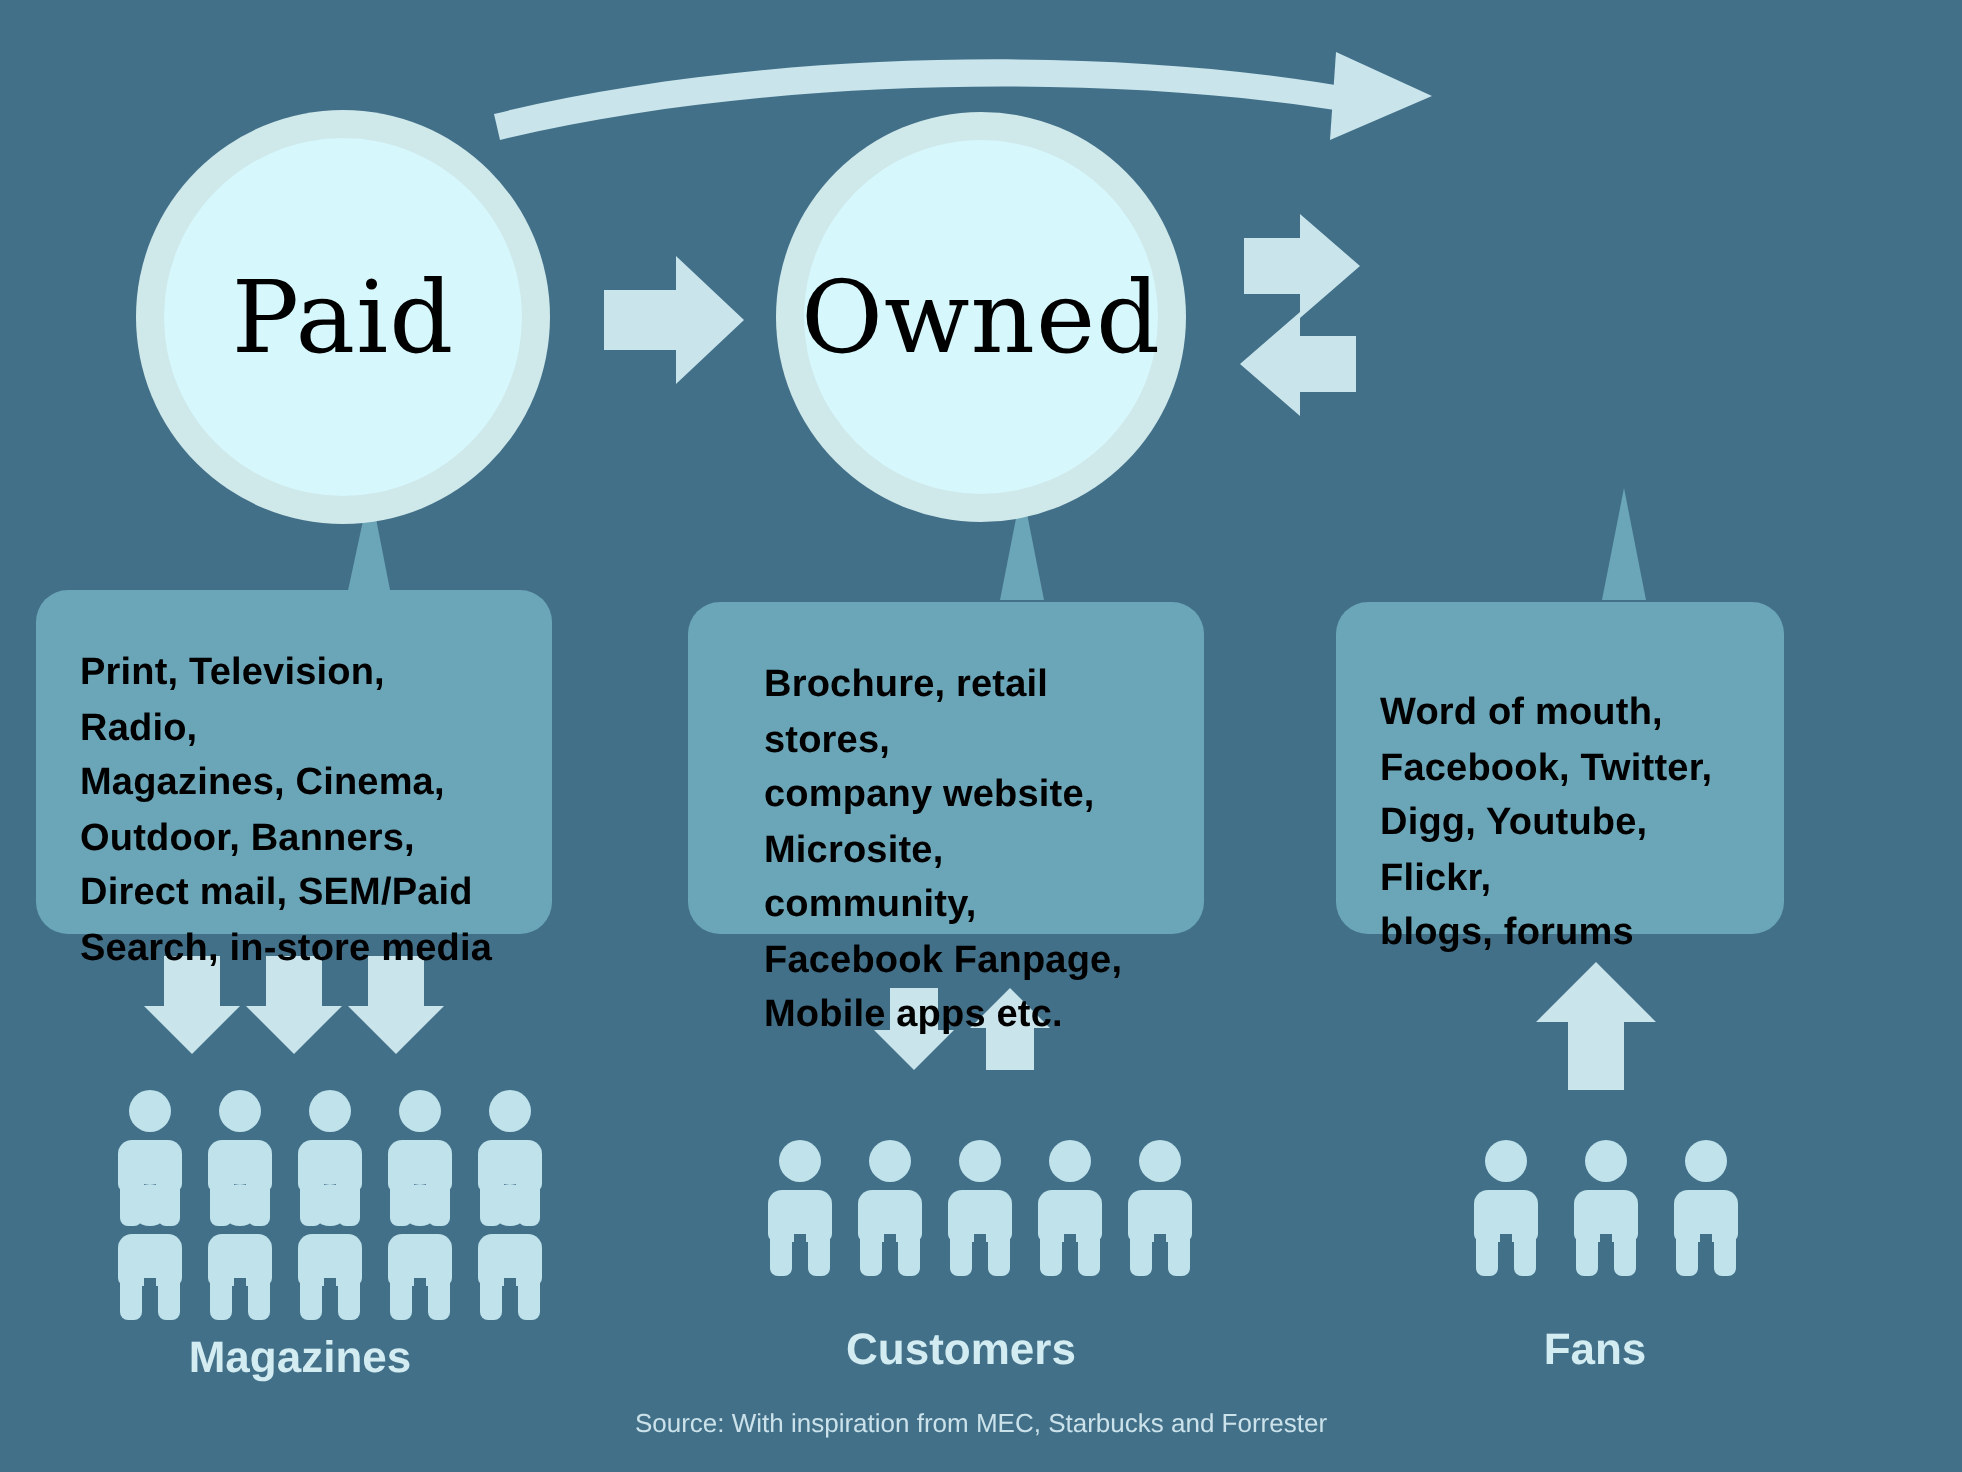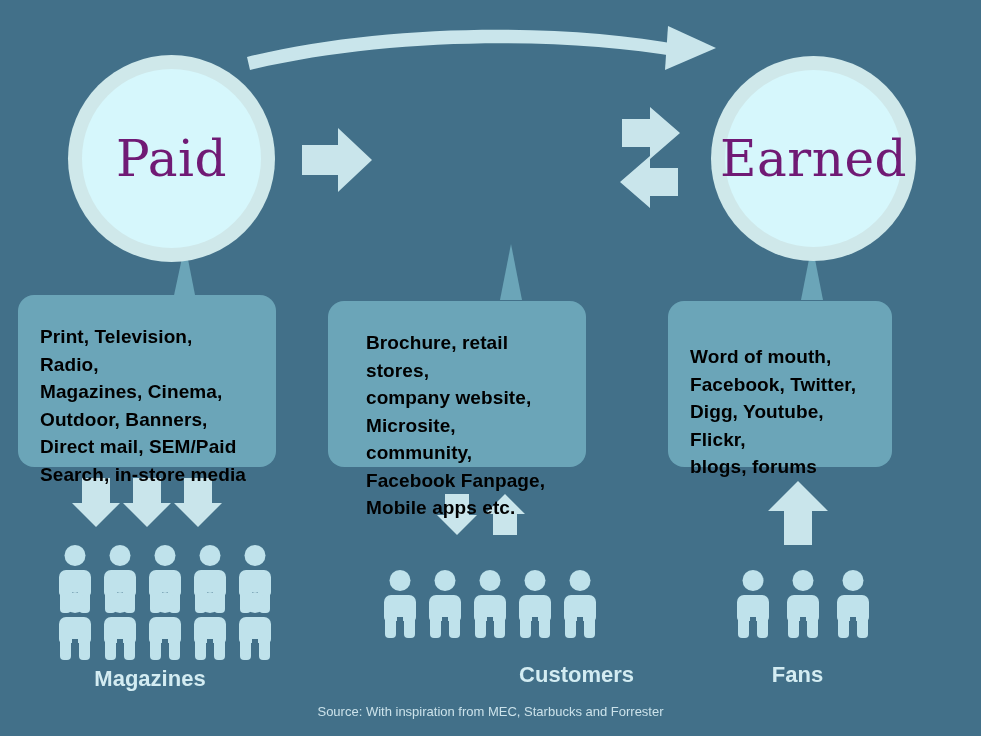--- a/index.html
+++ b/index.html
@@ -35,21 +35,21 @@
     border-radius: 50%;
     background: #D6F7FC;
     width: calc(100% - 28px);
     height: calc(100% - 28px);
     display: flex;
     align-items: center;
     justify-content: center;
   }
   .node-label {
     font-family: "DejaVu Serif", "Liberation Serif", serif;
-    color: #701a75;
+    color: #000000;
     font-size: 50px;
     line-height: 1;
     letter-spacing: 0.5px;
     white-space: nowrap;
   }
 
   
   .info-box {
     position: absolute;
     background: #6BA5B8;
@@ -189,36 +189,36 @@
       <polygon points="784,545 784,511 768,511 798,481 828,511 812,511 812,545" fill="#C9E5EB"></polygon>
     </g>
   </svg>
 
   <div class="node-circle" style="left:68px; top:55px; width:207px; height:207px;">
     <div class="node-inner">
       <span class="node-label">Paid</span>
     </div>
   </div>
 
-
-  <div class="node-circle" style="left:711px; top:56px; width:205px; height:205px;">
+  <div class="node-circle" style="left:388px; top:56px; width:205px; height:205px;">
     <div class="node-inner">
-      <span class="node-label">Earned</span>
-    </div>
-  </div>
+      <span class="node-label">Owned</span>
+    </div>
+  </div>
+
 
   <div class="info-box" style="left:18px; top:295px; width:258px; height:172px;">
     <div class="info-text">Print, Television, Radio,
 Magazines, Cinema,
 Outdoor, Banners,
 Direct mail, SEM/Paid
 Search, in-store media</div>
   </div>
 
-  <div class="info-box" style="left:328px; top:301px; width:258px; height:166px;padding-left:38px;">
+  <div class="info-box" style="left:344px; top:301px; width:258px; height:166px;padding-left:38px;">
     <div class="info-text">Brochure, retail stores,
 company website,
 Microsite, community,
 Facebook Fanpage,
 Mobile apps etc.</div>
   </div>
 
   <div class="info-box" style="left:668px; top:301px; width:224px; height:166px;">
     <div class="info-text" style="padding-top:14px;">Word of mouth,
 Facebook, Twitter,
@@ -358,18 +358,18 @@
     <div class="person">
       <span class="head"></span>
       <span class="body"></span>
       <span class="leg-l"></span>
       <span class="leg-r"></span>
       <span class="notch"></span>
     </div>
   </div>
 
   <div class="group-label" style="left:0px; top:666px; width:300px;">Magazines</div>
-  <div class="group-label" style="left:349px; top:662px; width:285px;text-align:right;">Customers</div>
+  <div class="group-label" style="left:338px; top:662px; width:285px;">Customers</div>
   <div class="group-label" style="left:660px; top:662px; width:275px;">Fans</div>
 
   <div class="source-note" style="left:0px; top:704px; width:981px; text-align:center;">Source: With inspiration from MEC, Starbucks and Forrester</div>
 
 </div>
 
 </body></html>

